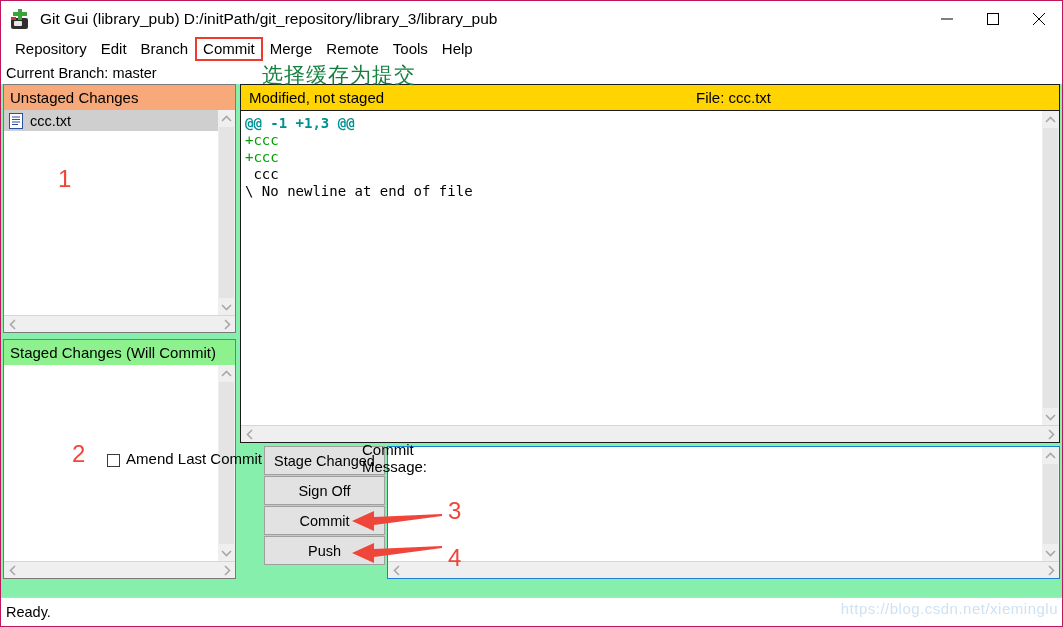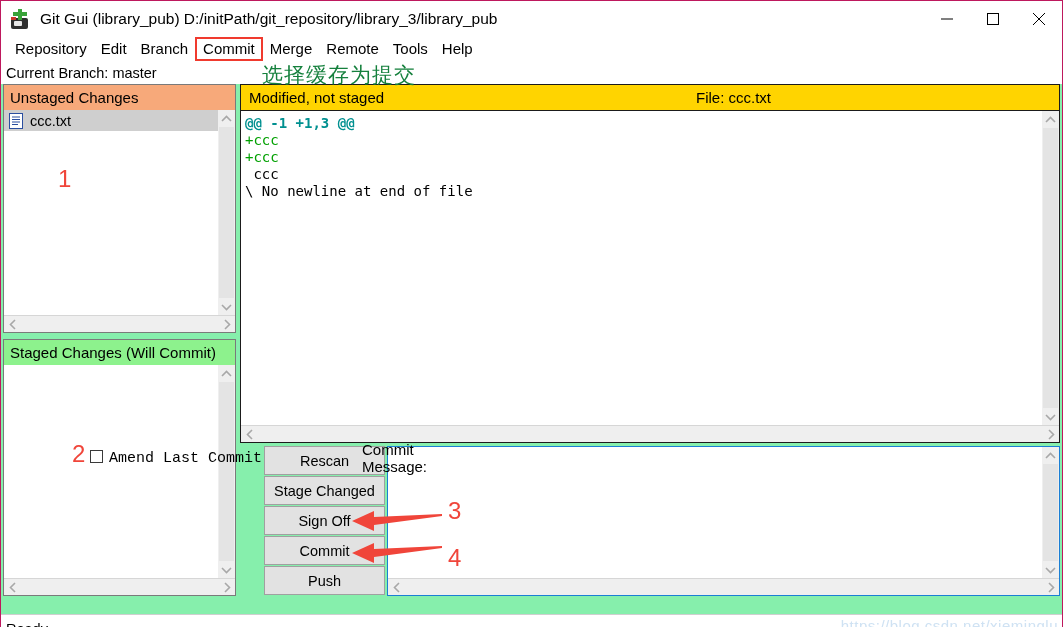--- a/index.html
+++ b/index.html
@@ -331,23 +331,22 @@
     display: flex;
     align-items: center;
     position: relative;
     font-size: 15px;
   }
   .commit-msg-label { position: absolute; left: 122px; }
   .amend-box {
     position: absolute;
     right: 2px;
     display: flex;
-    align-items: flex-start;
-    white-space: nowrap;
-    font-family: Liberation Mono, monospace;
+    align-items: flex-end;
+    white-space: nowrap;
   }
   .chk {
     width: 13px; height: 13px;
     box-sizing: border-box;
     border: 1px solid #3a3a3a;
     background: #ffffff;
     margin-right: 6px;
     flex: 0 0 13px;
   }
   .commit-lower {
@@ -605,21 +604,20 @@
         <div class="commit-labelrow">
           <span class="commit-msg-label">Commit Message:</span>
           <span class="amend-box">
             <span class="chk"></span>
             <span>Amend Last Commit</span>
           </span>
         </div>
 
         <div class="commit-lower">
           <div class="btn-col">
-            <div class="gbtn">Rescan</div>
             <div class="gbtn">Stage Changed</div>
             <div class="gbtn">Sign Off</div>
             <div class="gbtn">Commit</div>
             <div class="gbtn">Push</div>
           </div>
 
           <div class="msg-box">
             <div class="msg-inner">
               <div class="msg-text"></div>
               <div class="vscroll">

